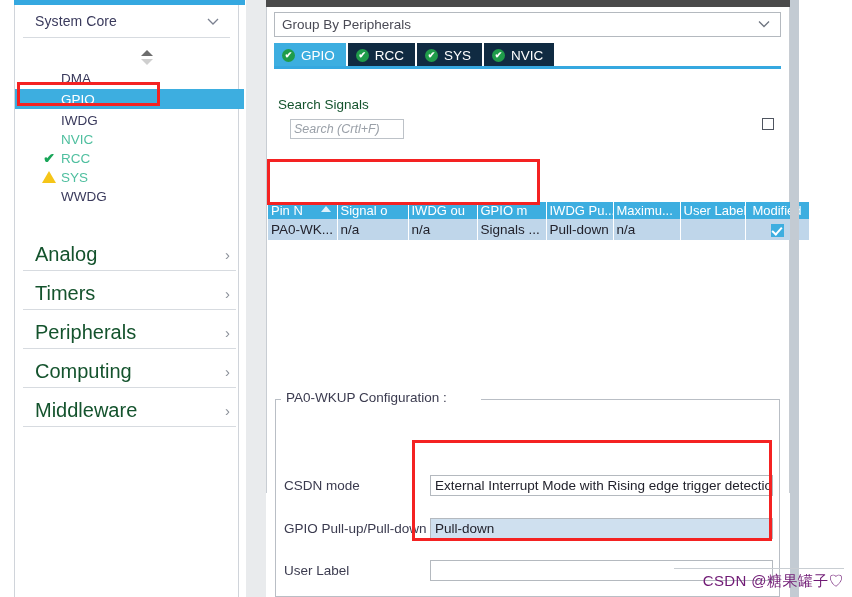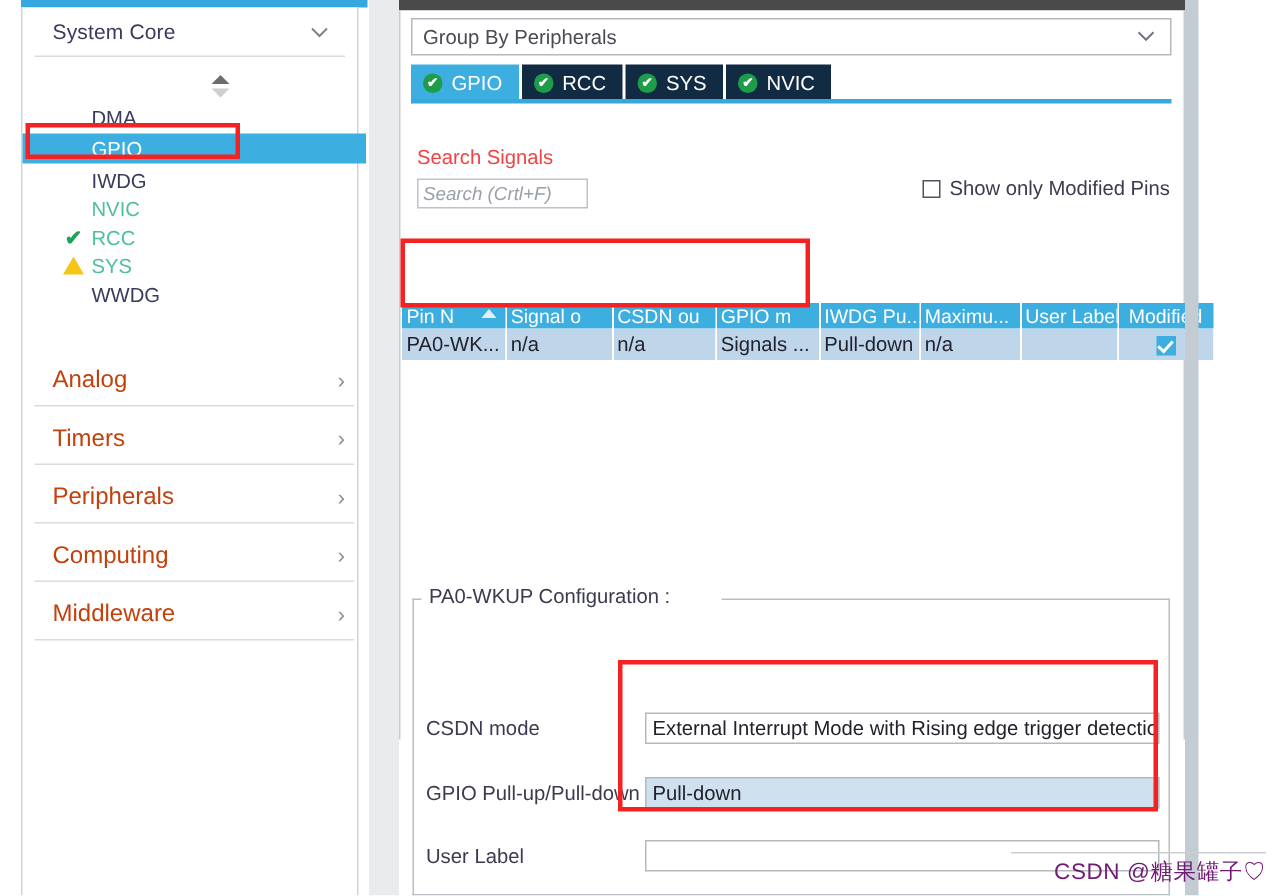--- a/index.html
+++ b/index.html
@@ -131,22 +131,22 @@
     position: absolute;
     left: 8px;
     width: 213px;
     height: 33px;
     display: flex;
     align-items: center;
     border-bottom: 1px solid #d7dbe0;
     box-sizing: border-box;
   }
   .cat-row .cat-label {
-    font-size: 16px;
-    color: #c2410c;
+    font-size: 20px;
+    color: #14532d;
     padding-left: 12px;
   }
   .cat-row .chev-right {
     position: absolute;
     right: 6px;
     top: 50%;
     transform: translateY(-50%);
     color: #8b9099;
     font-size: 15px;
     line-height: 1;
@@ -244,25 +244,25 @@
     left: 7px; top: 59px;
     width: 507px;
     height: 3px;
     background: #35a8e0;
   }
 
   #search-label {
     position: absolute;
     left: 11px; top: 90px;
     font-size: 13.5px;
-    color: #ef4444;
+    color: #14532d;
   }
   #search-input {
     position: absolute;
-    left: 11px; top: 112px;
+    left: 23px; top: 112px;
     width: 114px;
     height: 20px;
     border: 1px solid #bdc2c8;
     background: #ffffff;
     box-sizing: border-box;
     font-family: "Liberation Sans", sans-serif;
     font-size: 12.5px;
     font-style: italic;
     color: #6d28d9;
     padding: 0 3px;
@@ -587,21 +587,20 @@
         <span>NVIC</span>
       </div>
     </div>
     <div id="tab-underline"></div>
 
     <div id="search-label">Search Signals</div>
     <input id="search-input" type="text" placeholder="Search (Crtl+F)" style="">
 
     <div id="modified-filter">
       <span class="cb"></span>
-      <span>Show only Modified Pins</span>
     </div>
 
     <div id="pins-table">
       <table>
         <colgroup>
           <col style="width:69px">
             <col style="width:71px">
             <col style="width:69px">
           <col style="width:69px">
             <col style="width:67px">
@@ -609,21 +608,21 @@
           <col style="width:65px">
             <col style="width:64px">
         </colgroup>
         <thead>
           <tr>
             <th>
               <span>Pin N</span>
               <span class="sortarrow"></span>
             </th>
             <th>Signal o</th>
-            <th>CSDN ou</th>
+            <th>IWDG ou</th>
             <th>GPIO m</th>
             <th>IWDG Pu...</th>
             <th>Maximu...</th>
             <th>User Label</th>
             <th class="ctr">Modified</th>
           </tr>
         </thead>
         <tbody>
           <tr>
             <td>PA0-WK...</td>

